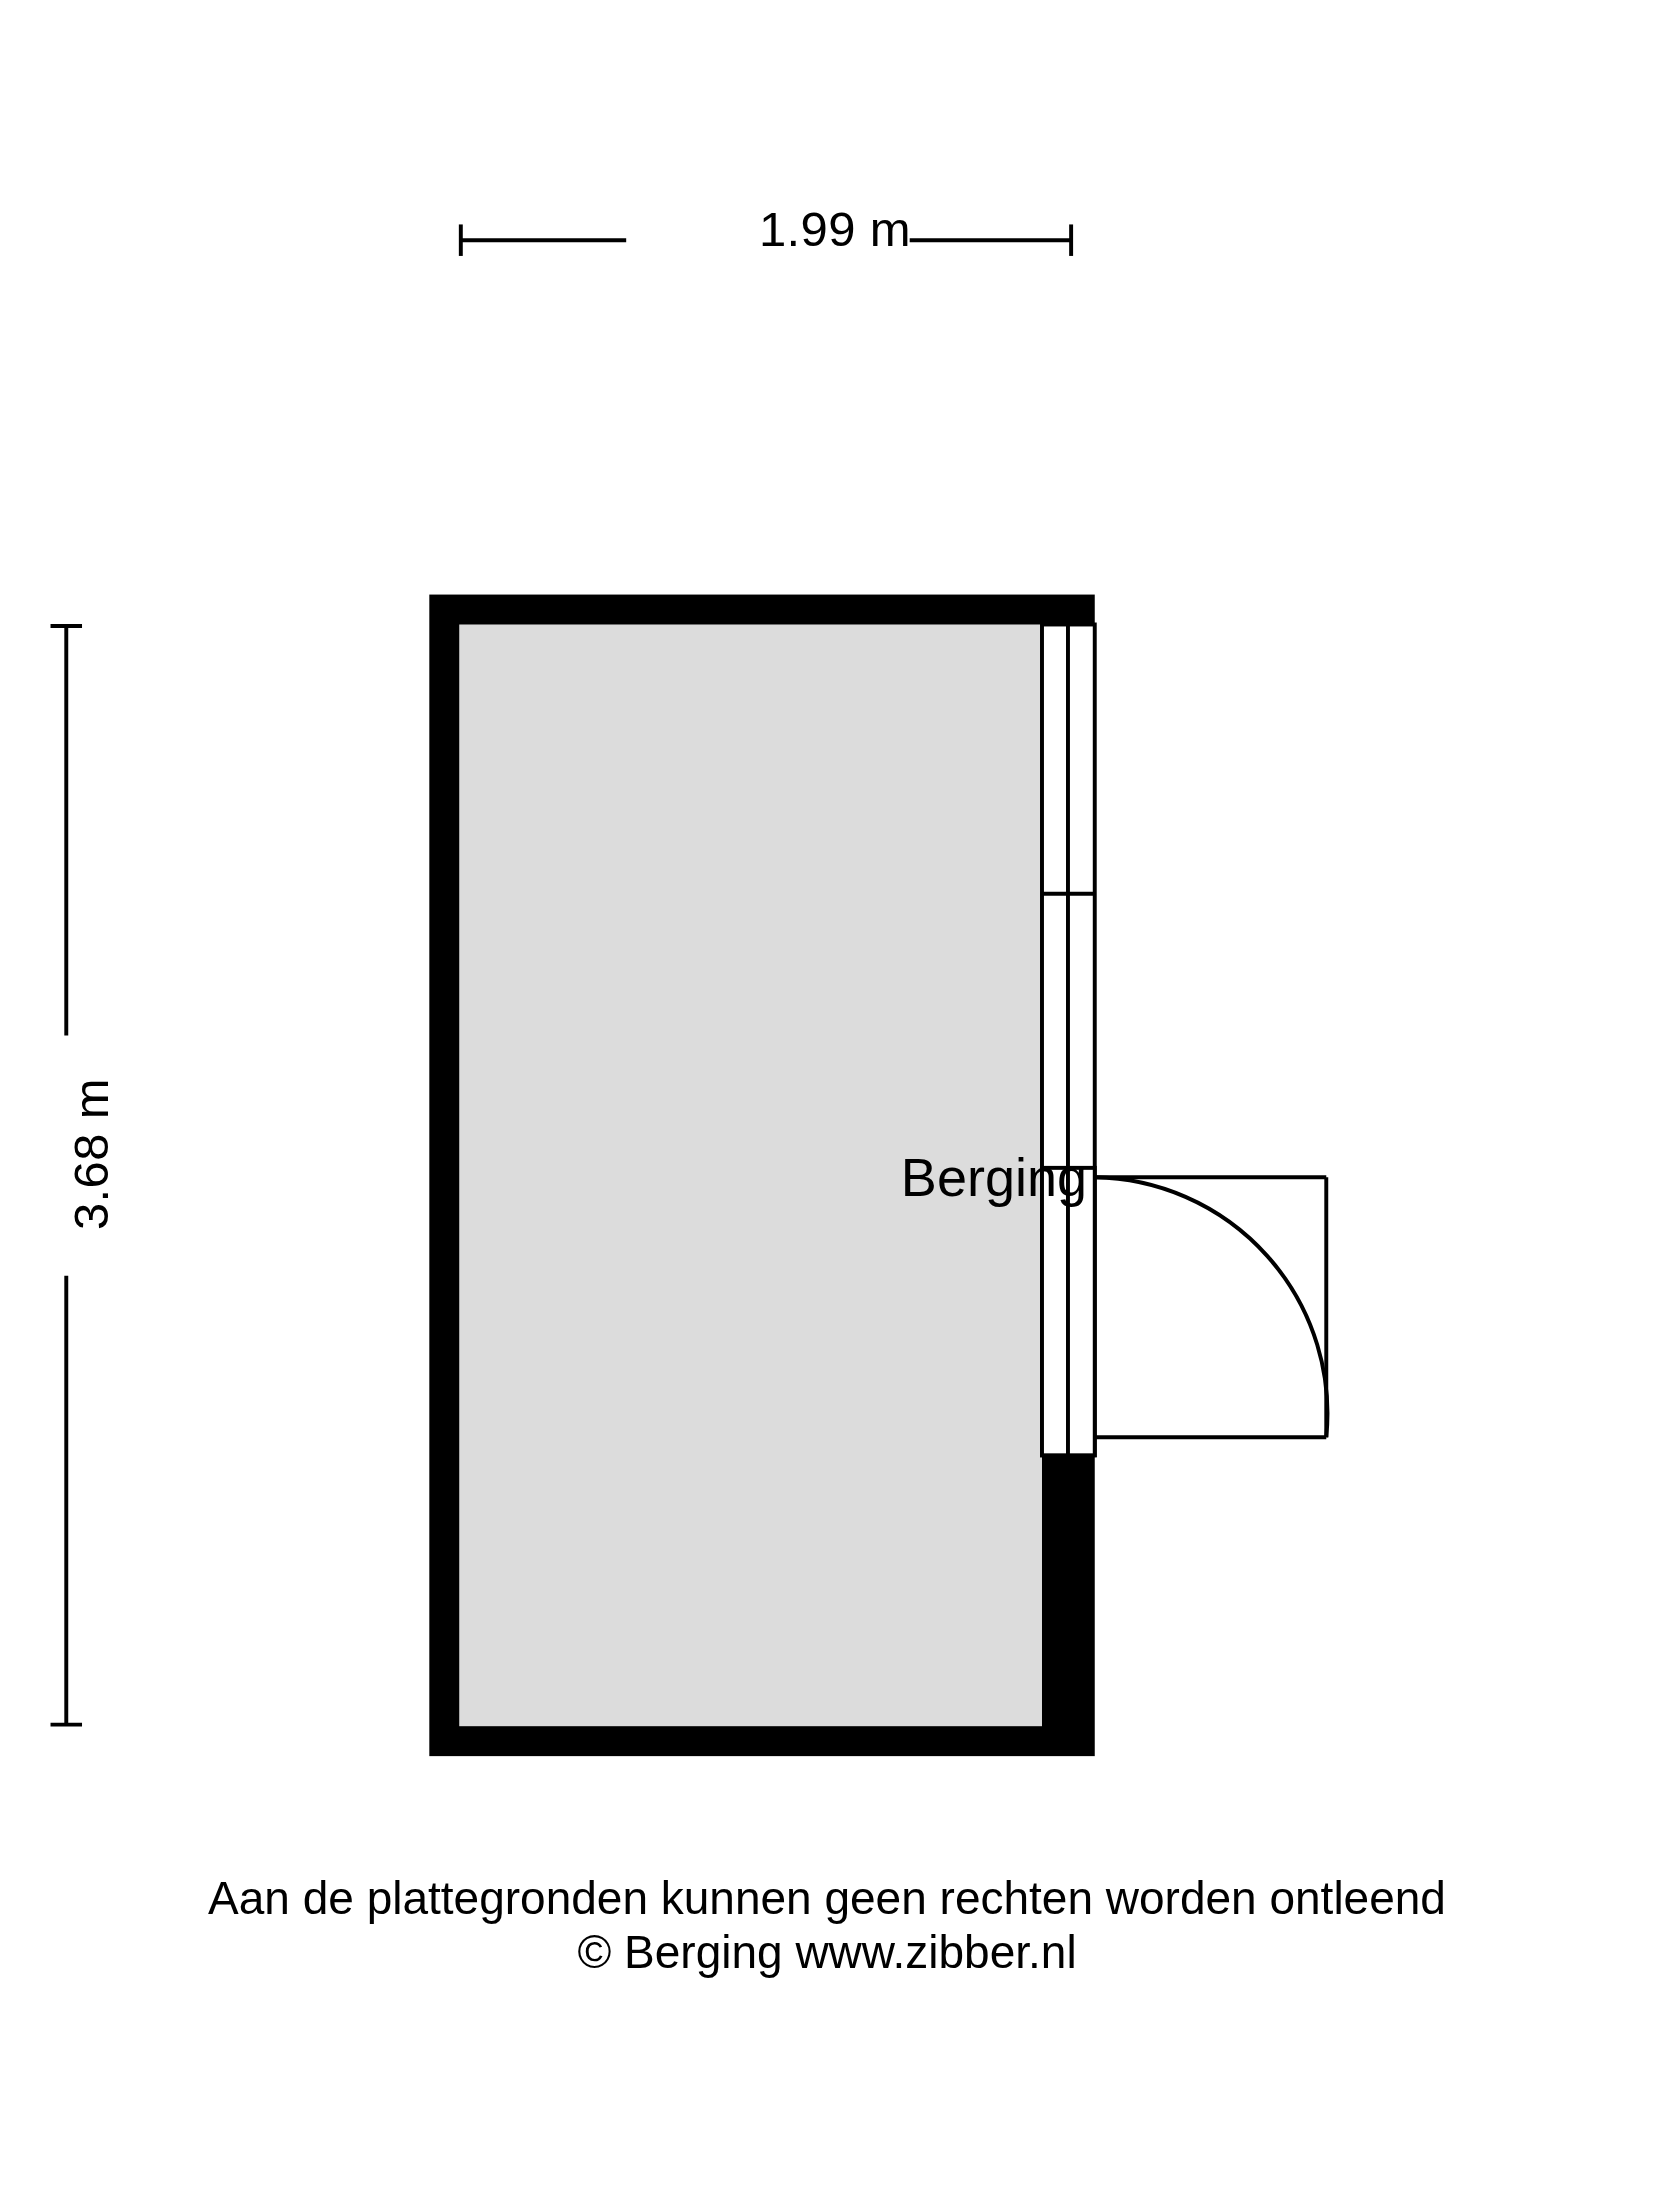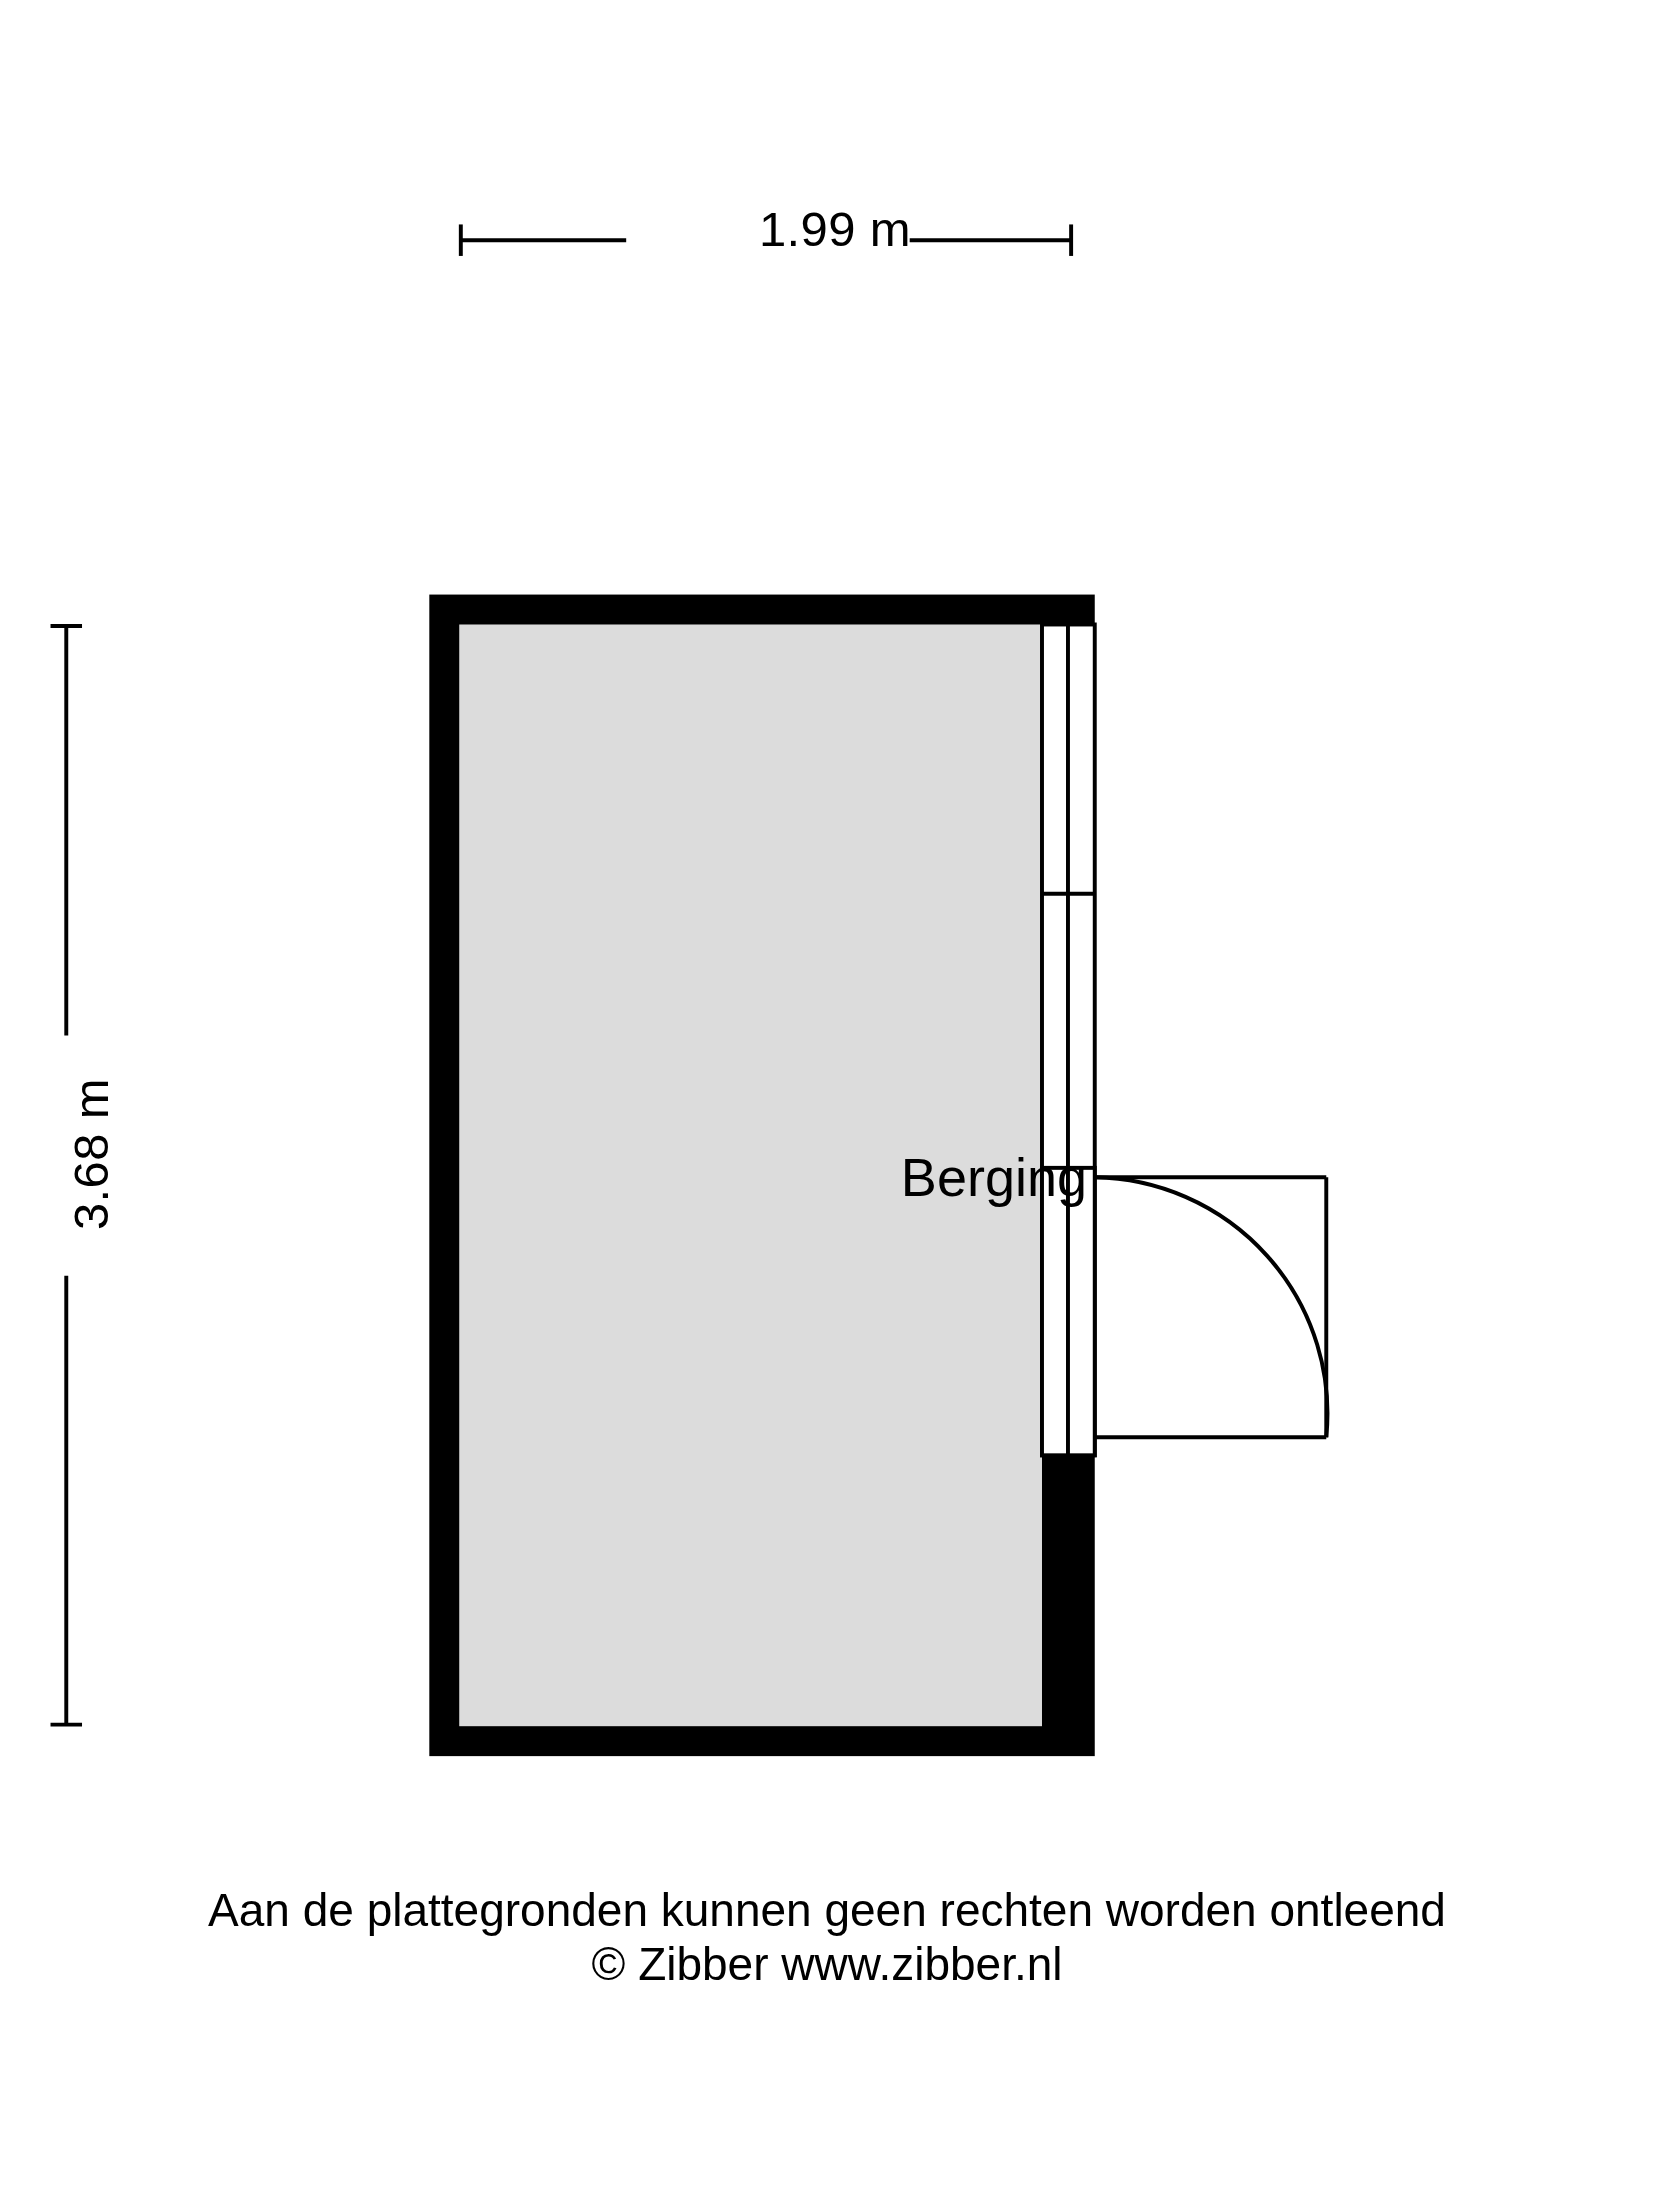--- a/index.html
+++ b/index.html
@@ -62,21 +62,20 @@
 
   #disclaimer {
     position: absolute;
     left: 0;
     top: 1871px;
     width: 1654px;
     text-align: center;
     font-size: 46px;
     line-height: 1.18;
     color: #000000;
-    margin-top: 12px;
   }
   #disclaimer .line2 {
     display: block;
   }
 </style>
 </head>
 <body>
 
 <svg id="floorplan" viewBox="0 0 2100 2800" xmlns="http://www.w3.org/2000/svg">
 
@@ -115,15 +114,15 @@
     <line x1="1390" y1="1825" x2="1684" y2="1825" stroke="#000000" stroke-width="5"></line>
   </g>
 </svg>
 
 <div class="dim-label" id="width-label">1.99 m</div>
 <div class="dim-label" id="height-label">3.68 m</div>
 <div id="room-label">Berging</div>
 
 <div id="disclaimer">
   <span class="line1">Aan de plattegronden kunnen geen rechten worden ontleend</span>
-  <span class="line2">© Zibber www.zibber.nl</span>
+  <span class="line2">© Berging www.zibber.nl</span>
 </div>
 
 
 </body></html>

